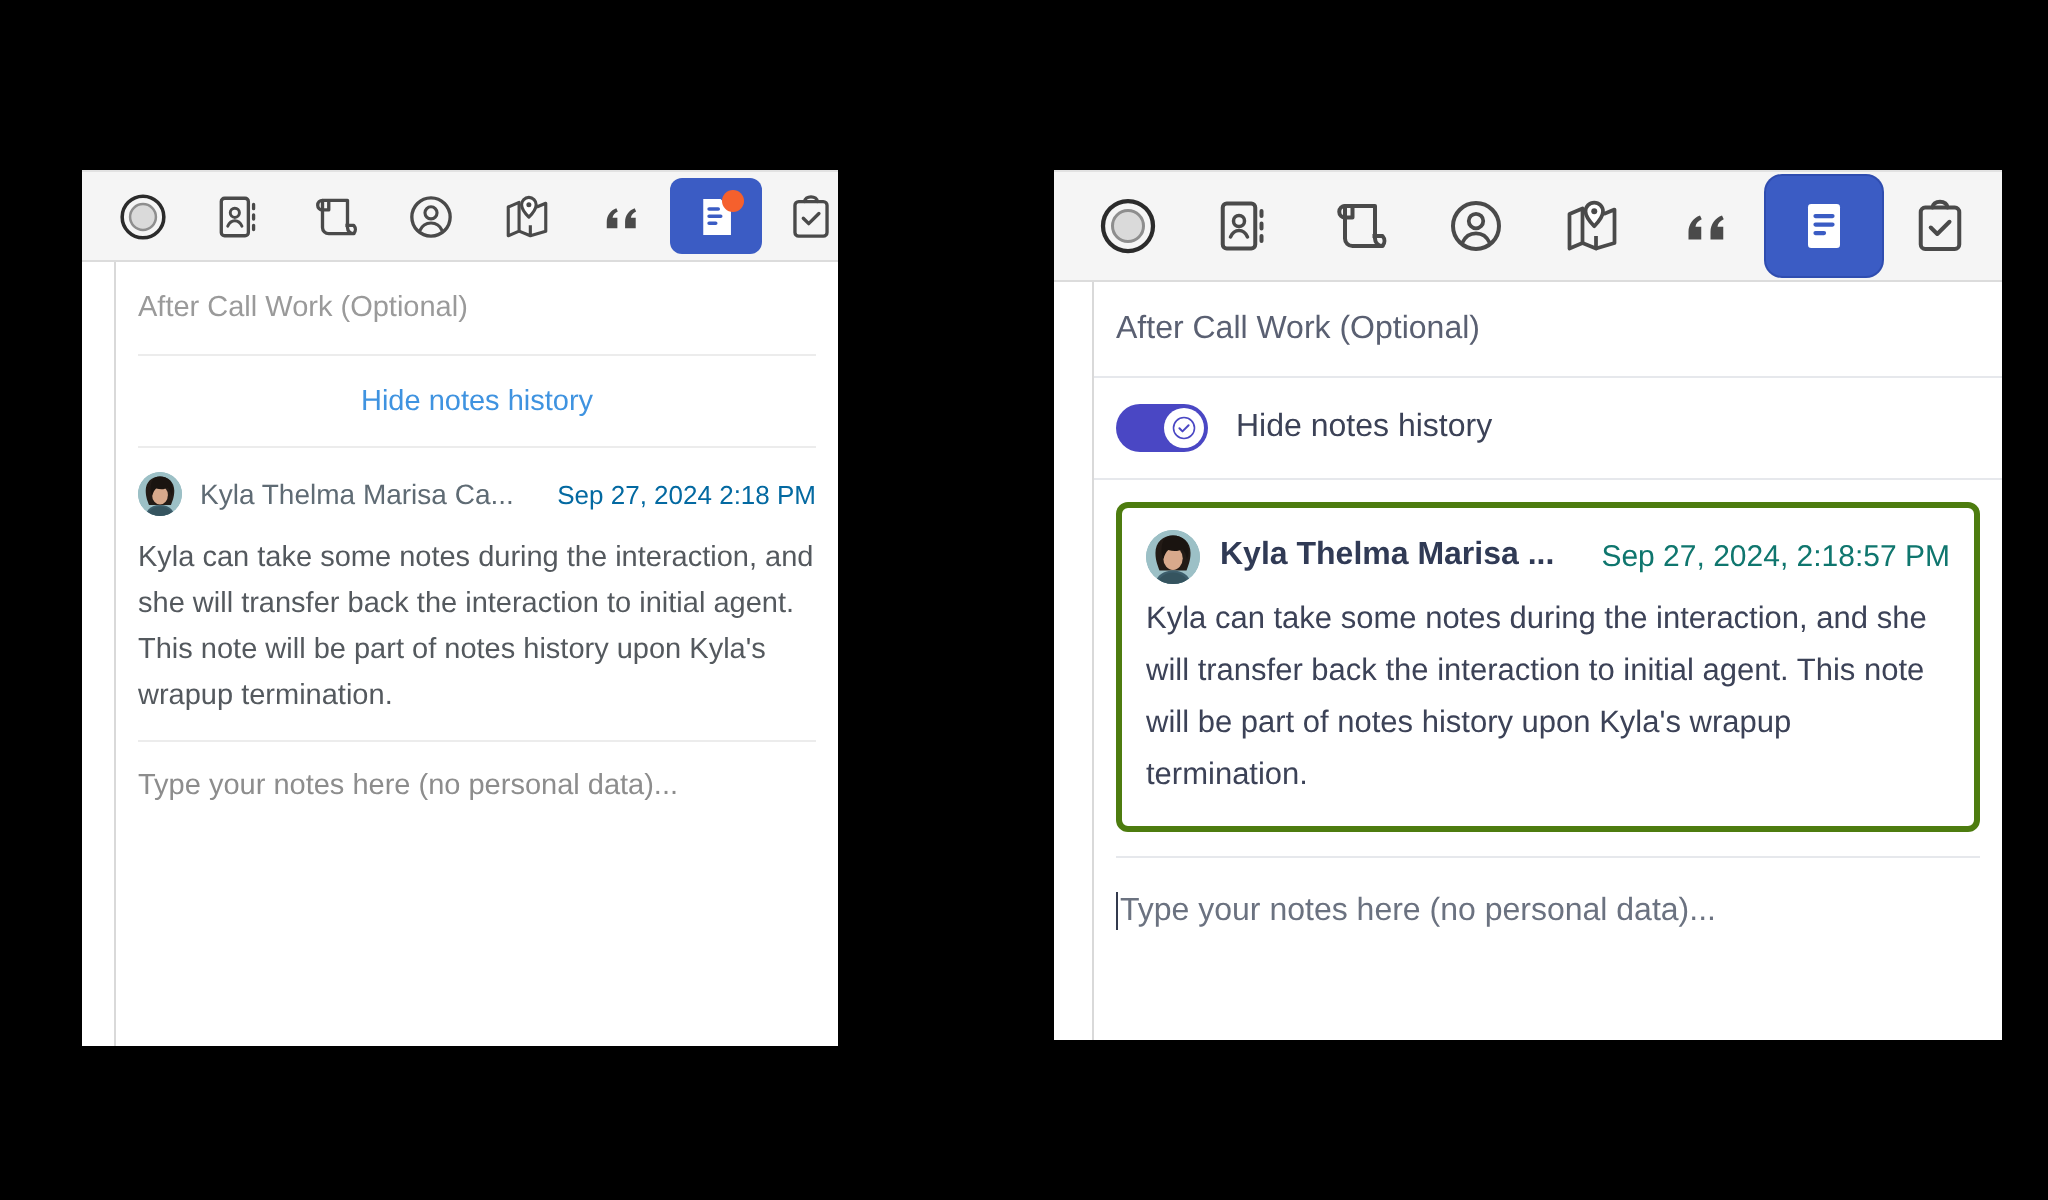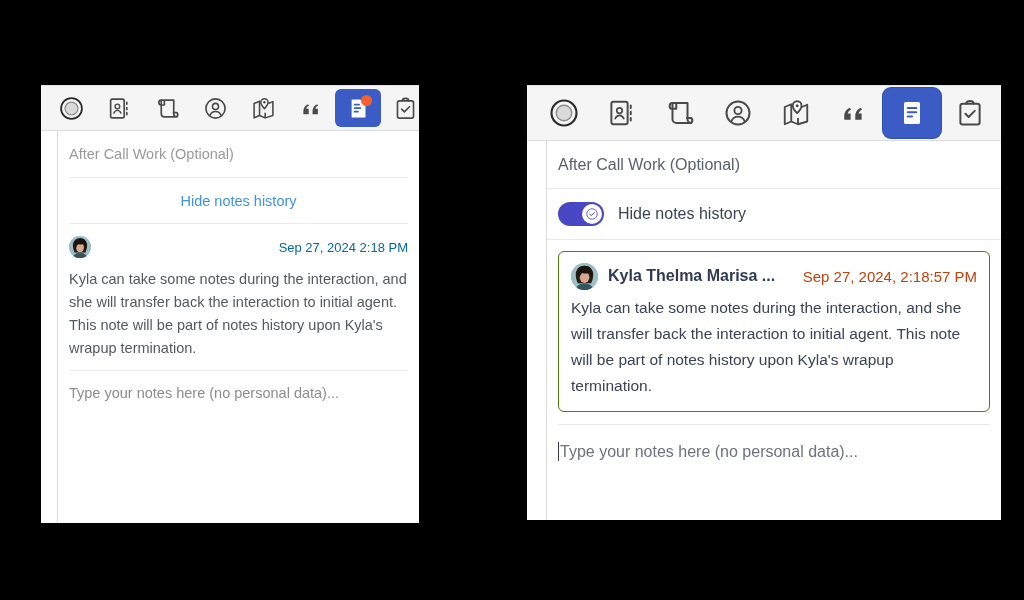--- a/index.html
+++ b/index.html
@@ -195,42 +195,42 @@
     font-size: 14.5px;
     line-height: 23px;
     color: #54595e;
     padding-top: 4px;
     padding-bottom: 10px;
   }
 
   
   .note-card-right {
     margin: 11px 11px 0 11px;
-    border: 1px solid #4d7c0f;
+    border: 3px solid #4d7c0f;
     border-radius: 6px;
     padding: 9px 12px 12px 12px;
     box-sizing: border-box;
   }
   .note-head-right {
     display: flex;
     align-items: center;
     height: 30px;
   }
   .note-head-right .avatar { width: 27px; height: 27px; }
   .author-right {
     margin-left: 10px;
     font-size: 16px;
     font-weight: bold;
     color: #303a55;
     white-space: nowrap;
   }
   .time-right {
     margin-left: auto;
     font-size: 15px;
-    color: #c2410c;
+    color: #0f766e;
     white-space: nowrap;
   }
   .note-body-right {
     font-size: 15.5px;
     line-height: 26px;
     color: #3c4257;
     padding-top: 4px;
   }
 
   
@@ -366,20 +366,21 @@
         <div class="avatar">
           <svg viewBox="0 0 40 40">
             <circle cx="20" cy="20" r="20" fill="#9cc0c6"></circle>
             <path d="M7 17c0-8 5.5-13 13-13s13 5 13 13c0 6-2 10-3 13H10c-1-3-3-7-3-13z" fill="#231b16"></path>
             <ellipse cx="20" cy="21" rx="7.2" ry="8.6" fill="#d8a98c"></ellipse>
             <path d="M20 4c7.4 0 11.6 5 11.6 12 0 2.4-.6 4.4-1.3 5.6-.6-3.6-1.6-6-3.4-7.3-2.4 1.5-6.3 1.8-10.4.6-1.8 1.6-2.9 3.9-3.5 6.7-.8-1.3-1.5-3.4-1.5-5.6C11.5 9 13 4 20 4z" fill="#1a1410"></path>
             <path d="M6.5 40c1.5-6.5 6.5-10 13.5-10s12 3.5 13.5 10H6.5z" fill="#3e5f6d"></path>
             <path d="M8 40c2-5.5 6.5-8.6 12-8.6S30 34.5 32 40H8z" fill="#35545f"></path>
           </svg>
         </div>
+        <span class="author-left">Kyla Thelma Marisa Ca...</span>
         <span class="time-left">Sep 27, 2024 2:18 PM</span>
       </div>
       <div class="note-body-left">Kyla can take some notes during the interaction, and she will transfer back the interaction to initial agent. This note will be part of notes history upon Kyla's wrapup termination.</div>
     </div>
 
     <div class="composer-left">
       <span>Type your notes here (no personal data)...</span>
     </div>
 
   </div>

